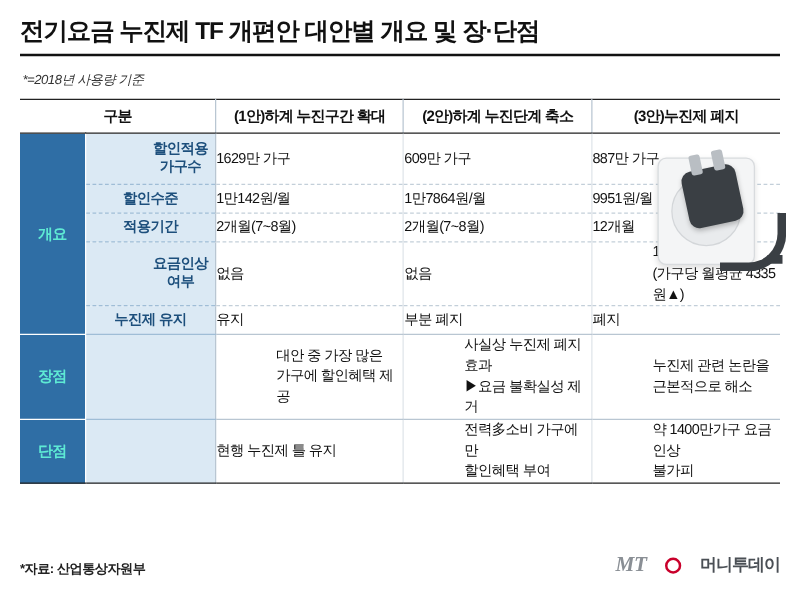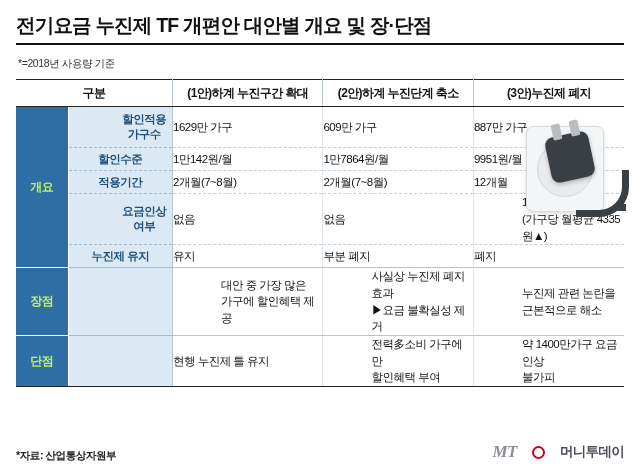--- a/index.html
+++ b/index.html
@@ -34,20 +34,21 @@
   .title-rule {
     border: none;
     border-top: 2px solid #111111;
     margin: 4px 0 5px 0;
   }
   .subnote {
     font-size: 10.5px;
     color: #333333;
     letter-spacing: -0.4px;
     margin: 12px 0 8px 2px;
+    font-style: italic;
   }
 
   
   table.matrix {
     width: 608px;
     border-collapse: collapse;
     table-layout: fixed;
     font-size: 11.5px;
     letter-spacing: -0.5px;
   }
@@ -73,21 +74,21 @@
     border-right: 1px solid #b9c6d2;
   }
   .hdr-row th.hdr-opt {
     border-right: 1px solid #b9c6d2;
   }
   .hdr-row th.hdr-opt.last { border-right: none; }
 
   
   td.group {
     background: #2f6ea5;
-    color: #bef264;
+    color: #5eead4;
     font-weight: bold;
     font-size: 12px;
     text-align: center;
     border-bottom: 1px solid #ffffff;
     border-right: 1px solid #ffffff;
     letter-spacing: -0.5px;
   }
   td.group.gae { background: #2f6ea5; }
   td.group.jang { background: #2f6ea5; }
   td.group.dan { background: #2f6ea5; }

